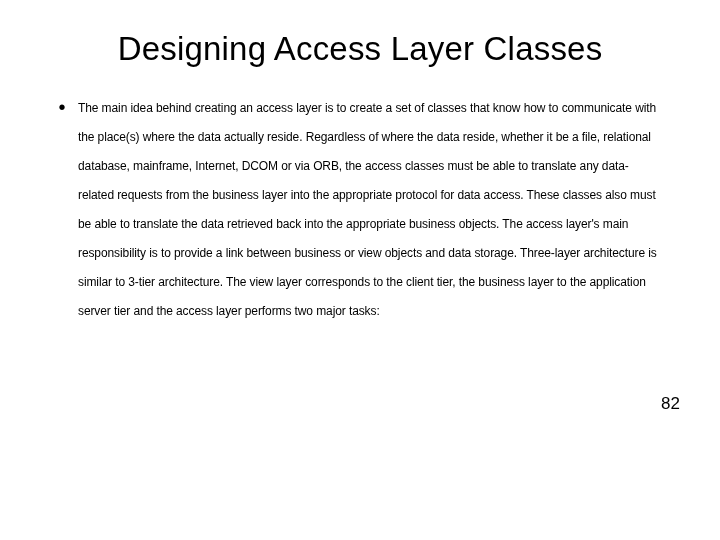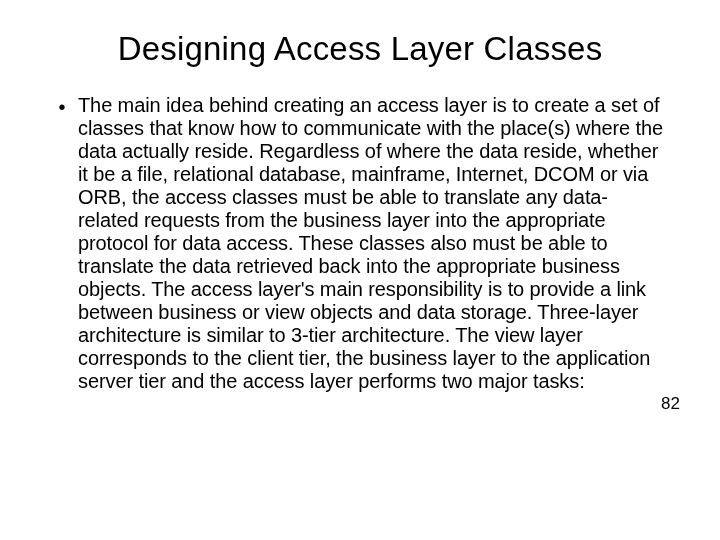--- a/index.html
+++ b/index.html
@@ -2,21 +2,21 @@
 <html><head>
 <meta charset="utf-8">
 <style>
   * { margin: 0; padding: 0; box-sizing: border-box; }
   html, body { width: 720px; height: 540px; background: #fff; font-family: Arial, Helvetica, sans-serif; color: #000; }
   .slide { width: 720px; height: 444px; position: relative; padding: 24px 44px 16px 44px; }
   .title { font-size: 33px; font-weight: 400; text-align: center; margin-top: 6px; margin-bottom: 26px; letter-spacing: 0.2px; }
   .body-area { padding: 0 12px 0 12px; }
   .bullet-row { display: flex; align-items: flex-start; gap: 10px; }
   .bullet { font-size: 20px; line-height: 24px; margin-top: 1px; min-width: 12px; text-align: center; }
-  .body-text { font-size: 20px; line-height: 23px; letter-spacing: -0.1px; }
+  .body-text { font-size: 12px; line-height: 29px; letter-spacing: -0.1px; }
   .pagenum { position: absolute; right: 40px; bottom: 30px; font-size: 17px; }
 </style>
 </head>
 <body>
 
 <div class="slide">
   <h1 class="title">Designing Access Layer Classes</h1>
   <div class="body-area">
     <div class="bullet-row">
       <div class="bullet">•</div>

